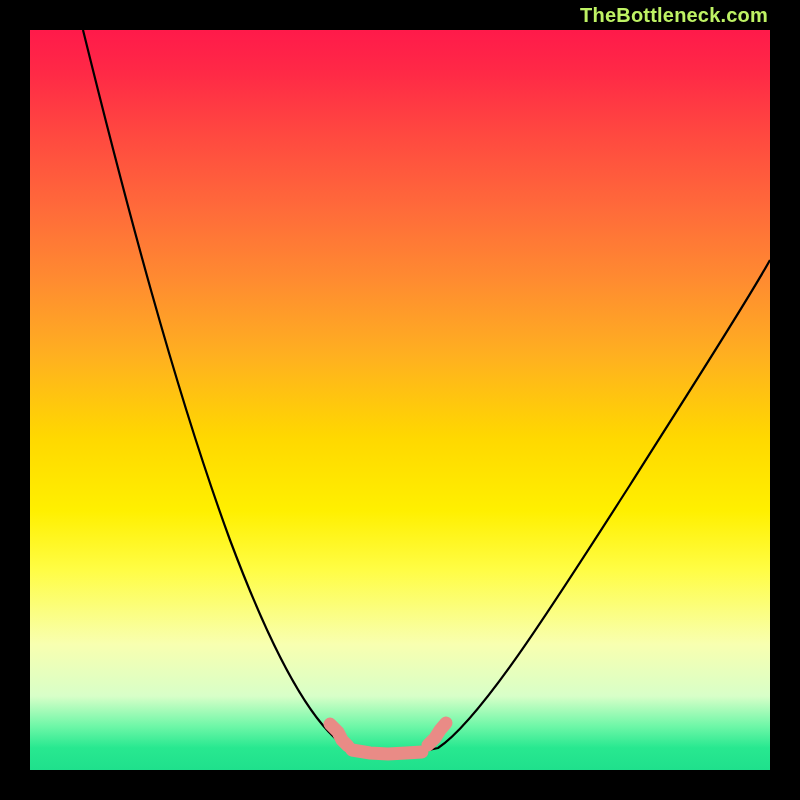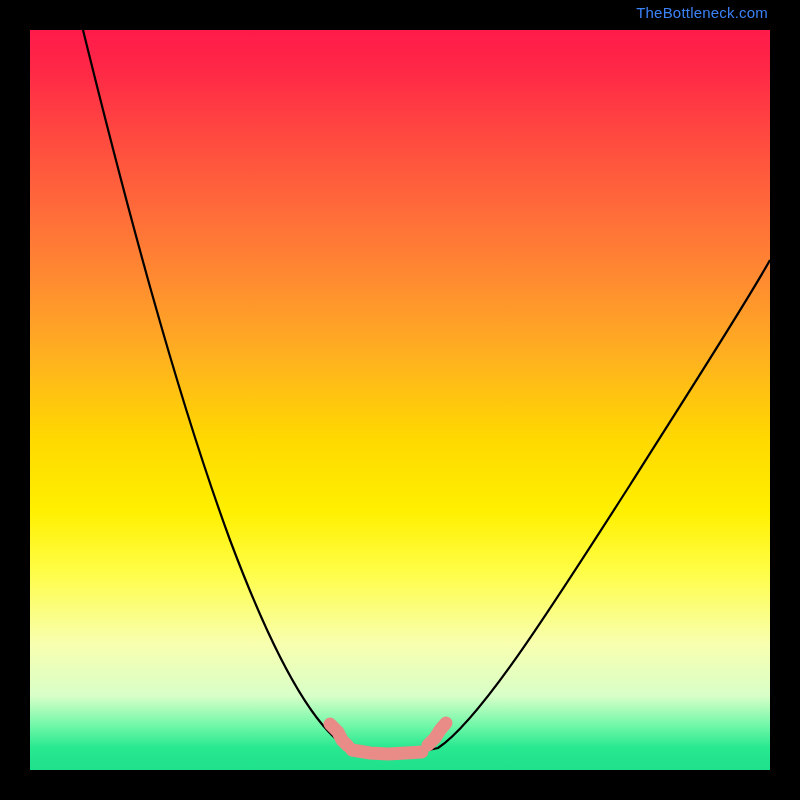--- a/index.html
+++ b/index.html
@@ -55,23 +55,23 @@
     position: absolute;
     top: 0;
     left: 0;
     width: 100%;
     height: 100%;
   }
   .watermark {
     position: absolute;
     top: 4px;
     right: 32px;
-    color: #3b82f6;
-    font-size: 15px;
-    font-weight: 400;
+    color: #bef264;
+    font-size: 20px;
+    font-weight: 700;
     letter-spacing: 0.2px;
   }
 </style>
 </head>
 <body>
 
 <div class="frame">
   <div class="watermark">TheBottleneck.com</div>
 
   <div class="plot-area">

